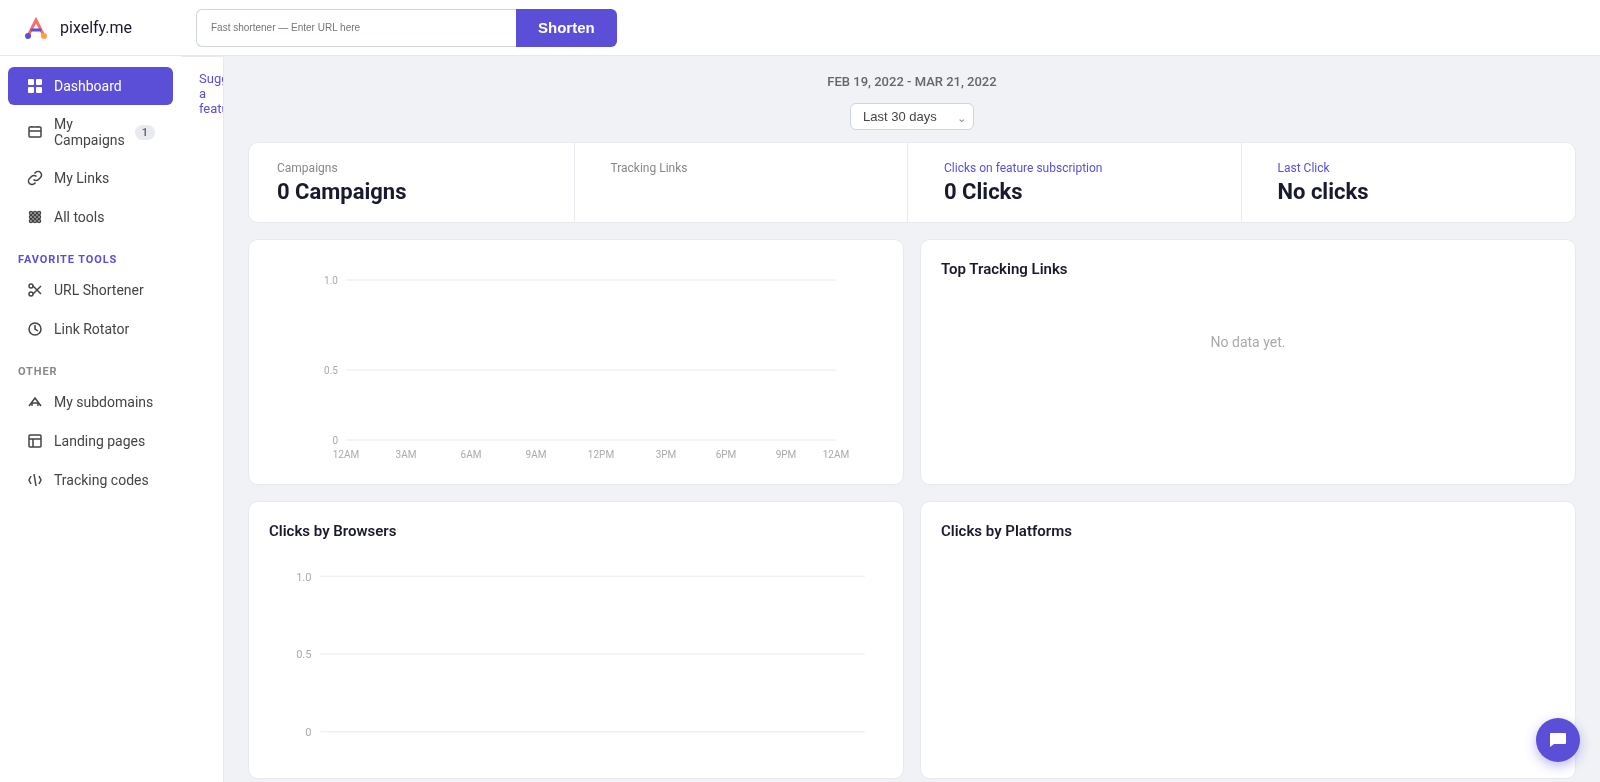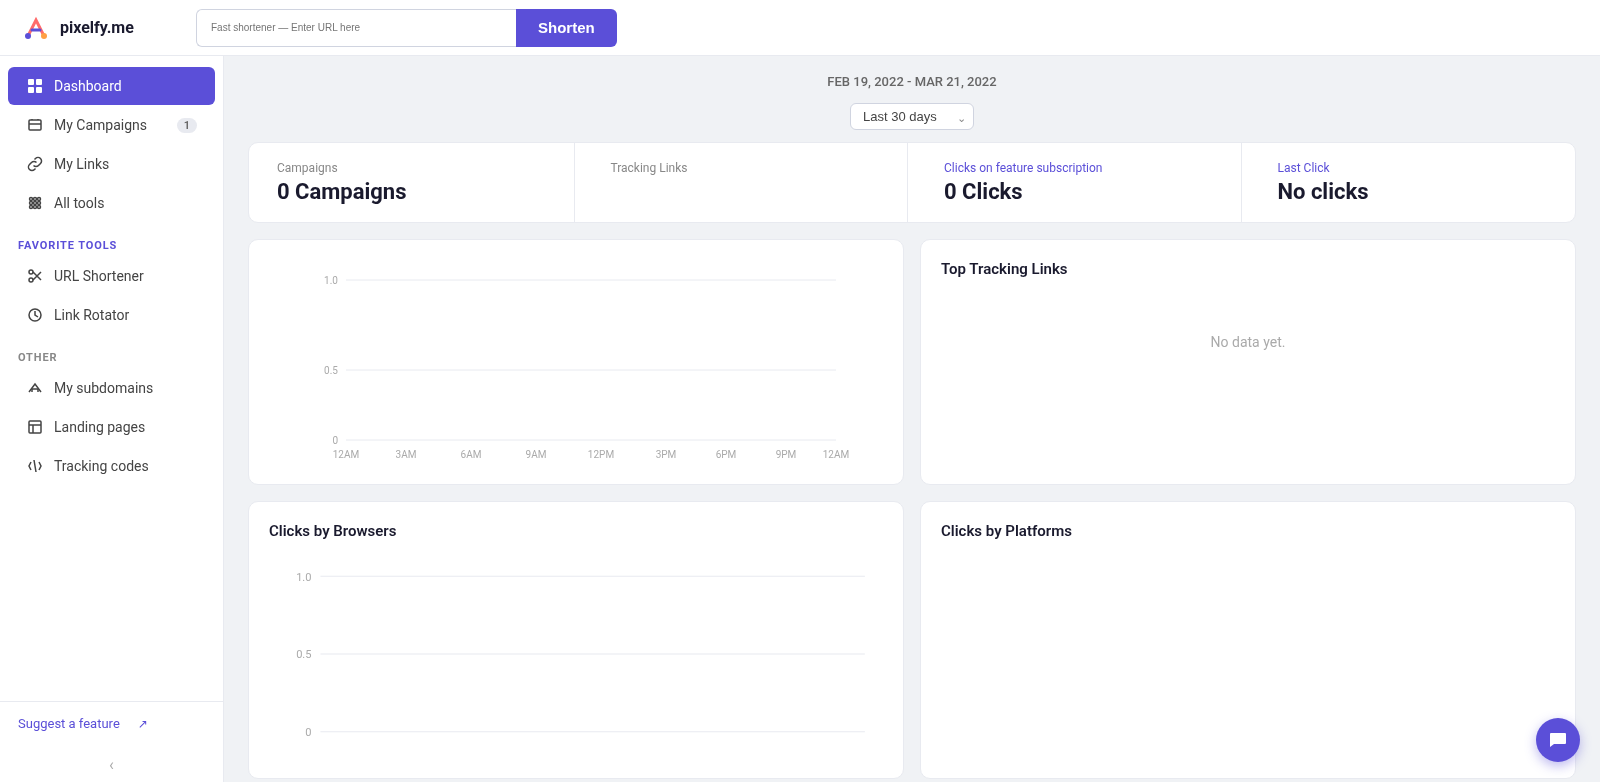--- a/index.html
+++ b/index.html
@@ -14,21 +14,21 @@
       padding: 0 20px;
       gap: 16px;
       border-bottom: 1px solid #e8eaf0;
       z-index: 10;
       flex-shrink: 0;
     }
     .logo {
       display: flex;
       align-items: center;
       gap: 8px;
-      font-weight: 700;
+      font-weight: 400;
       font-size: 16px;
       color: #1a1a2e;
       min-width: 160px;
     }
     .logo-icon {
       width: 32px;
       height: 32px;
     }
     .url-input-wrapper {
       display: flex;
@@ -67,21 +67,20 @@
       flex: 1;
       overflow: hidden;
     }
 
     
     .sidebar {
       width: 224px;
       background: #fff;
       border-right: 1px solid #e8eaf0;
       display: flex;
-      flex-direction: column;
       flex-shrink: 0;
       overflow-y: auto;
       position: relative;
     }
     .sidebar-nav {
       flex: 1;
       padding: 10px 0;
     }
     .nav-item {
       display: flex;

